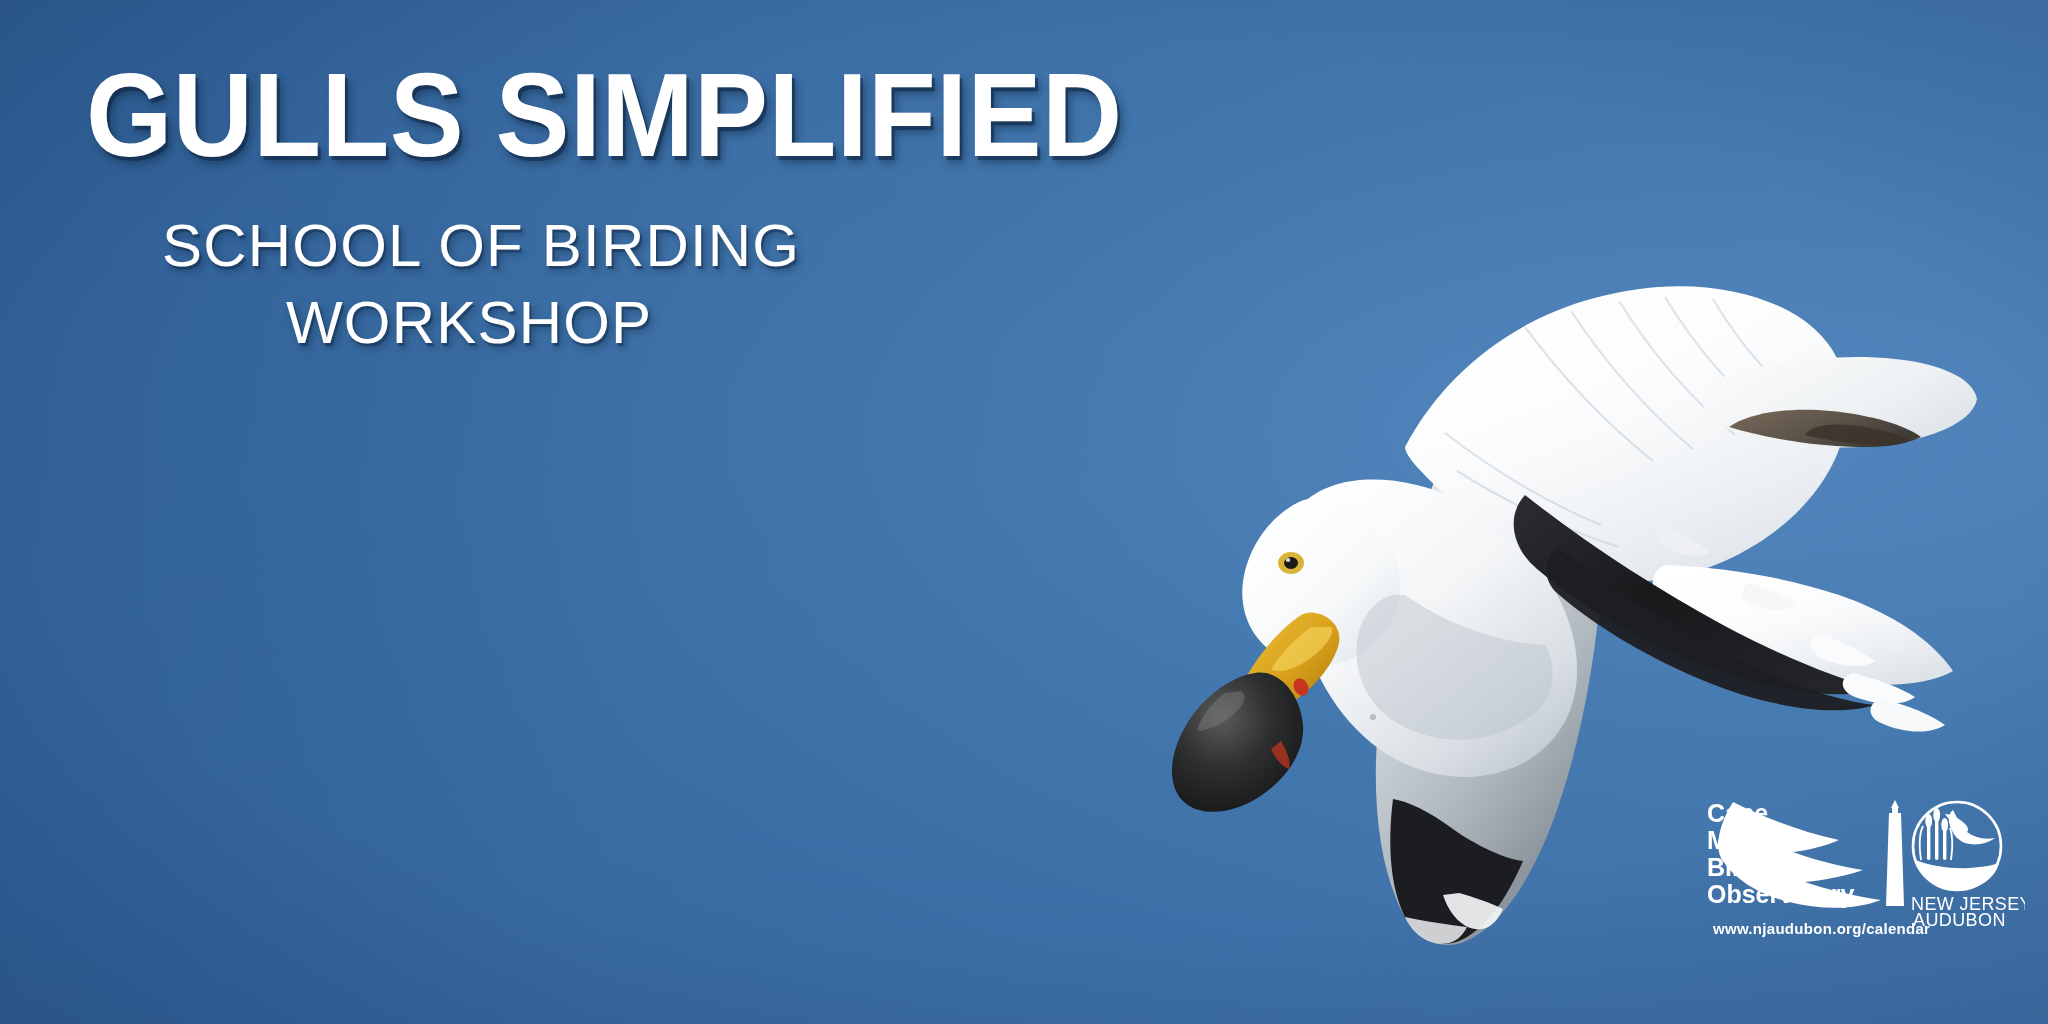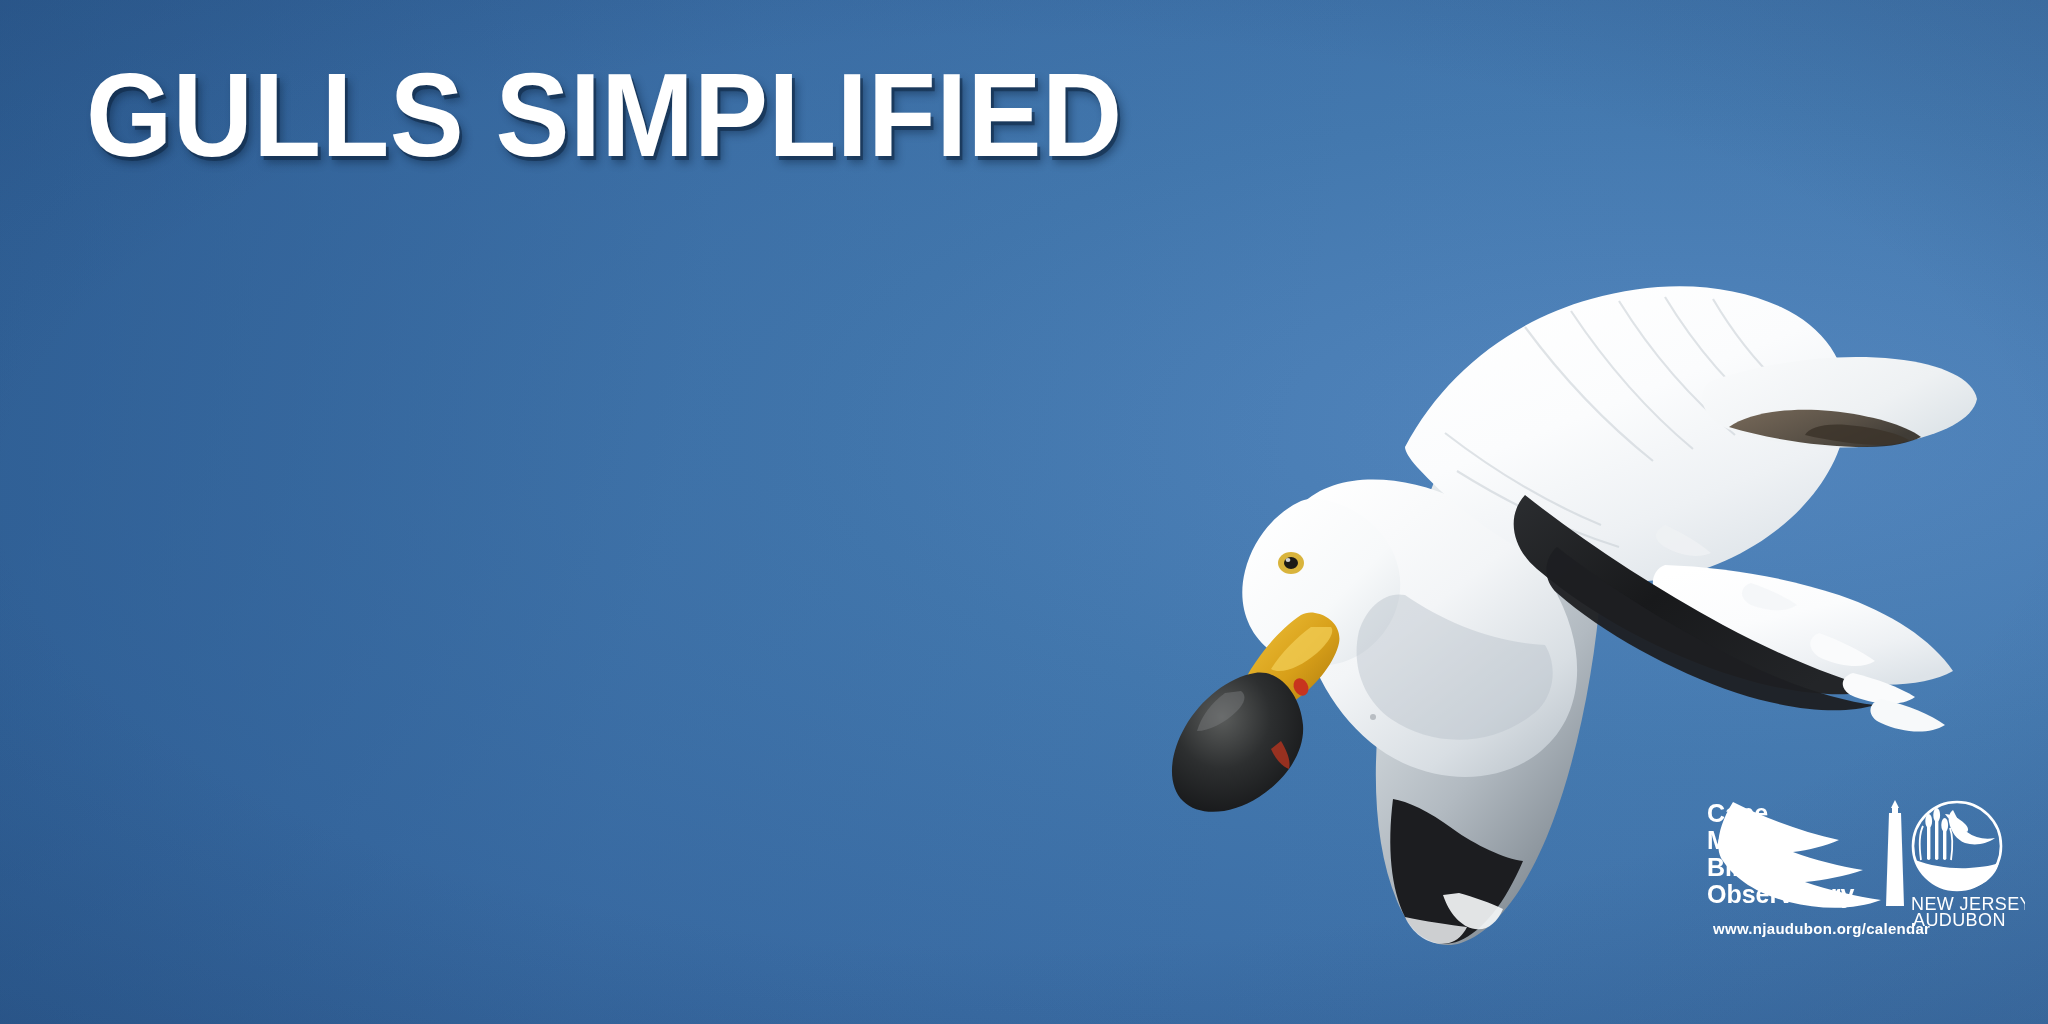--- a/index.html
+++ b/index.html
@@ -229,20 +229,22 @@
 
       <path d="M300,400 C340,428 392,448 440,450 C452,470 450,496 434,514
                C392,552 330,554 286,524 C258,504 246,470 254,436 C262,412 280,396 300,400 Z" fill="#b9c2ca" opacity="0.45"></path>
       <circle cx="268" cy="522" r="3" fill="#8a9098" opacity="0.5"></circle>
     </svg>
   </div>
 
   <div class="text-block">
     <div class="headline">GULLS SIMPLIFIED</div>
     <div class="sub">
+      <span class="sub-l1">SCHOOL OF BIRDING</span>
+      <span class="sub-l2">WORKSHOP</span>
     </div>
   </div>
 
   <div class="logo">
     <svg viewBox="0 0 320 150" xmlns="http://www.w3.org/2000/svg">
 
       <g>
         <path d="M28,14 C60,30 96,44 134,52 C120,58 104,62 88,64
                  C110,72 134,78 158,82 C140,88 120,92 100,94
                  C124,102 150,108 176,112 C150,122 116,122 84,114

